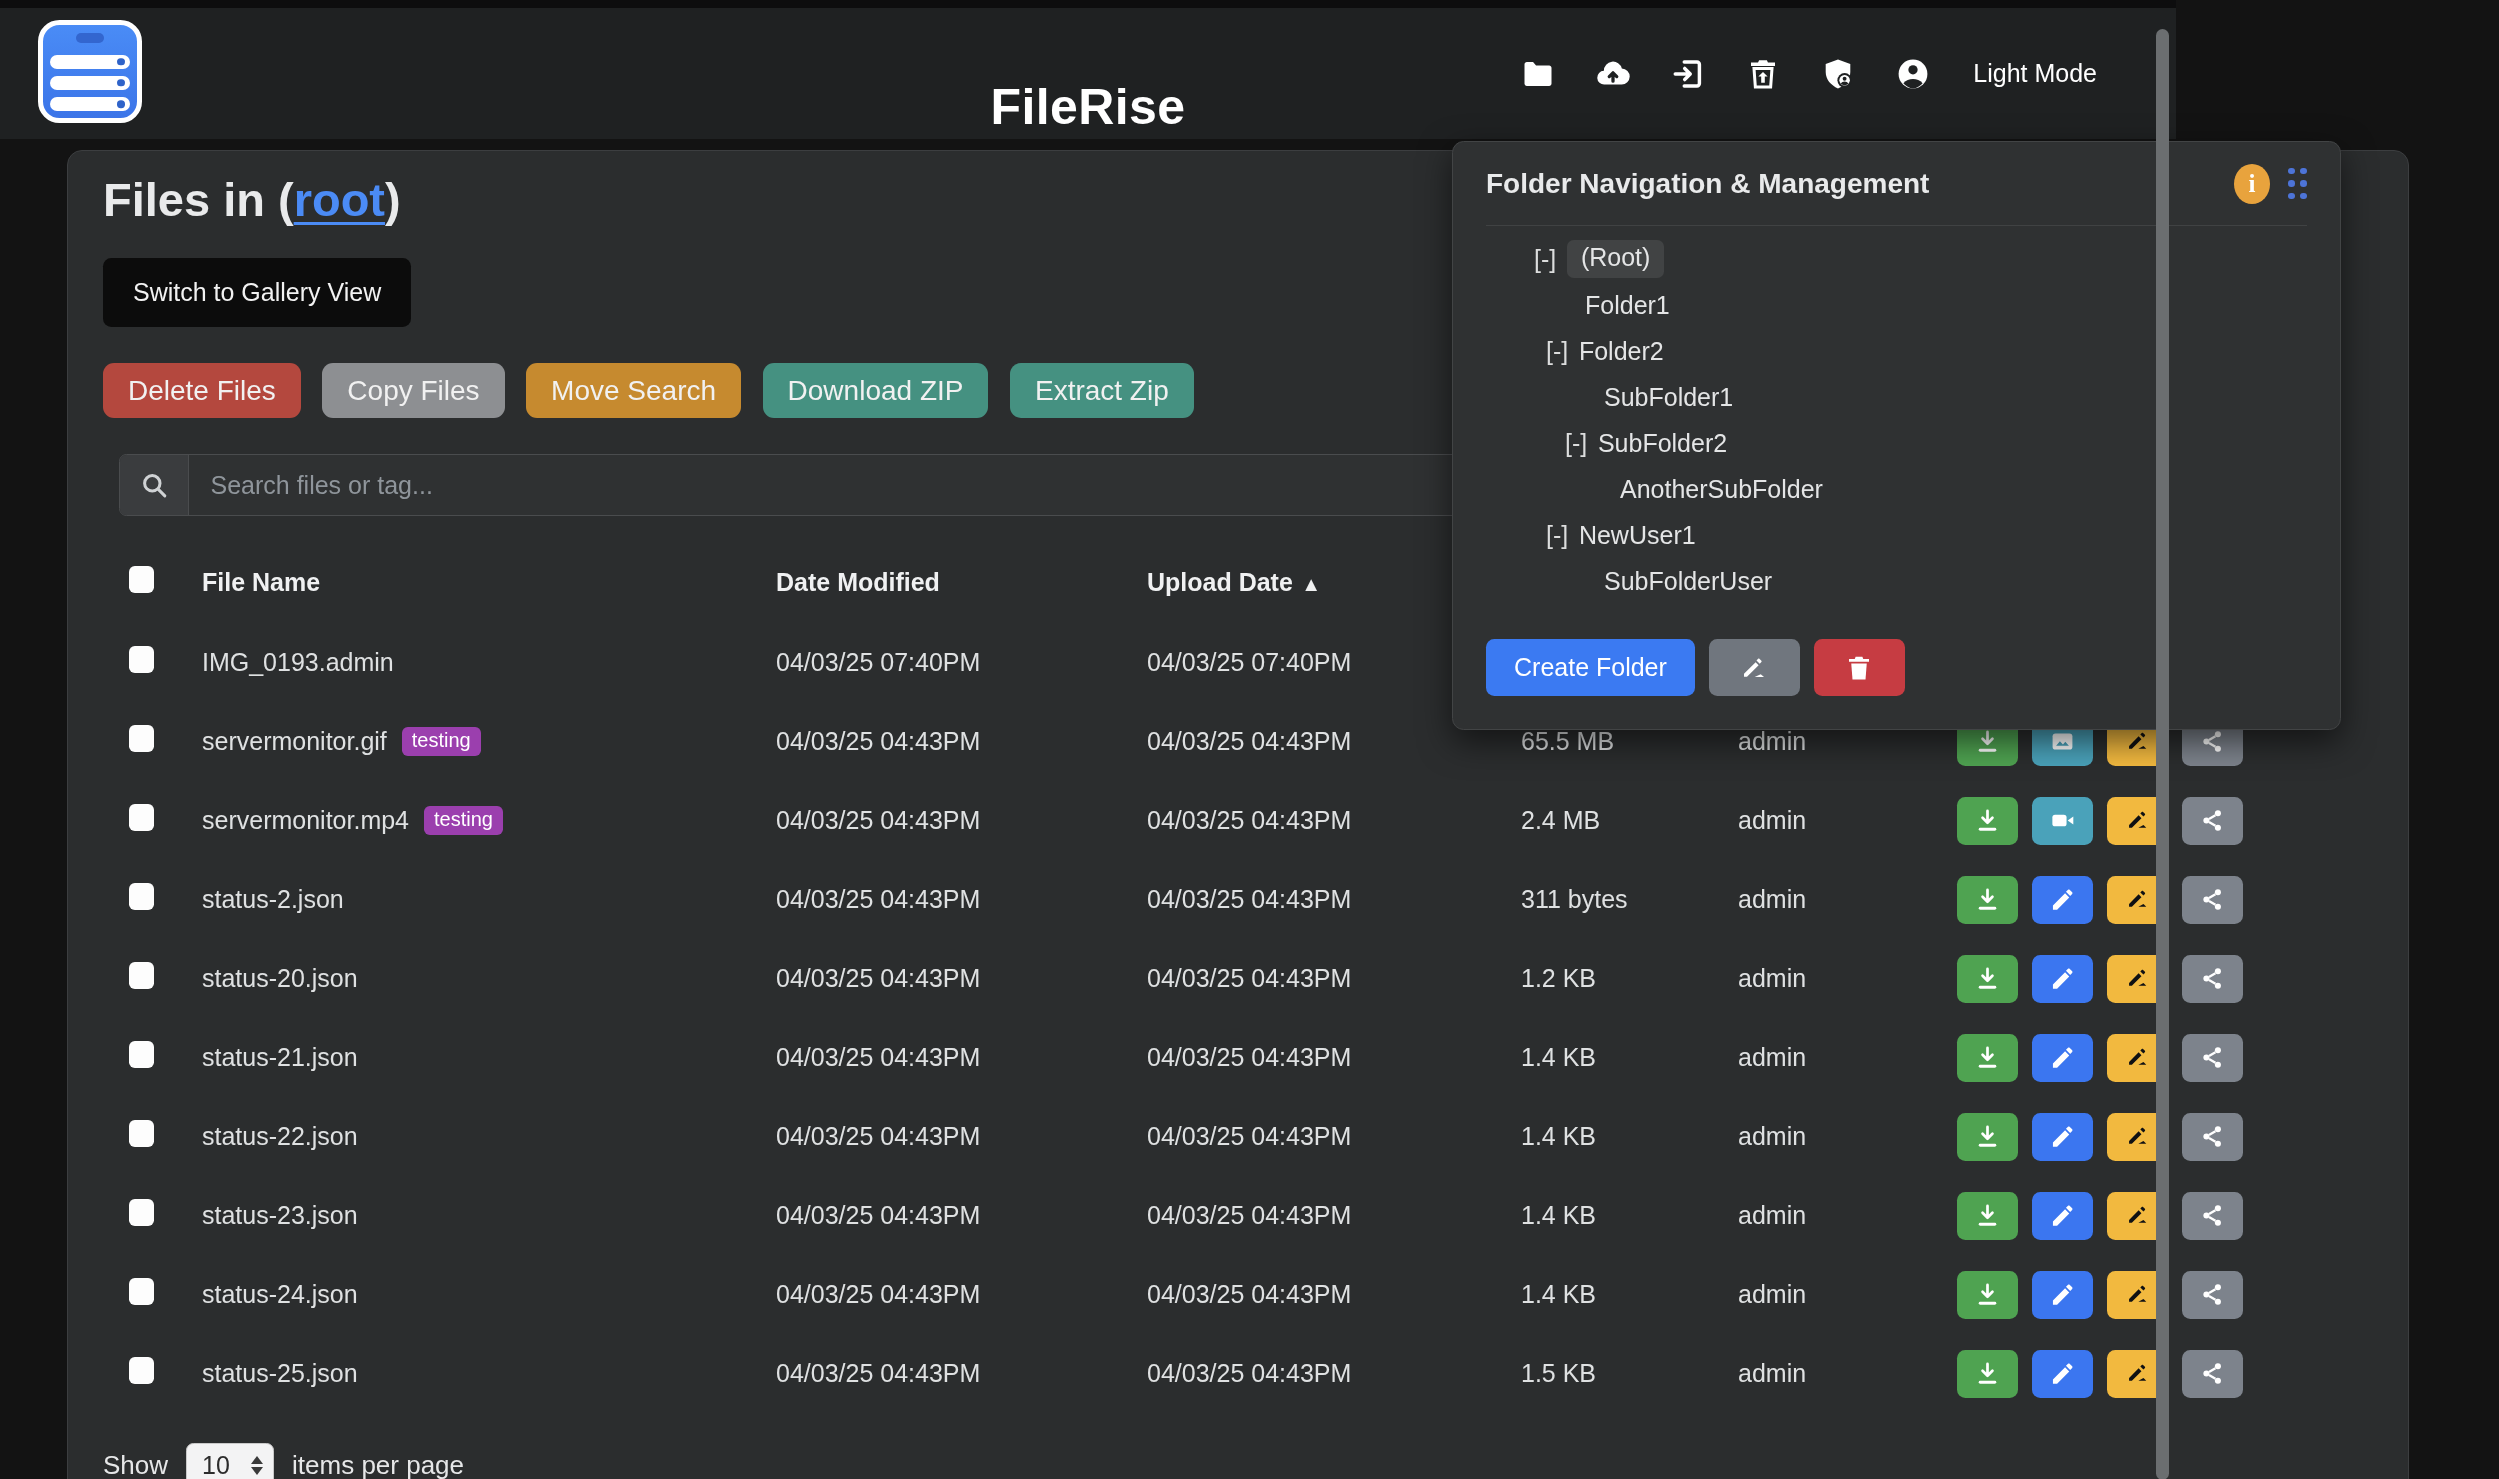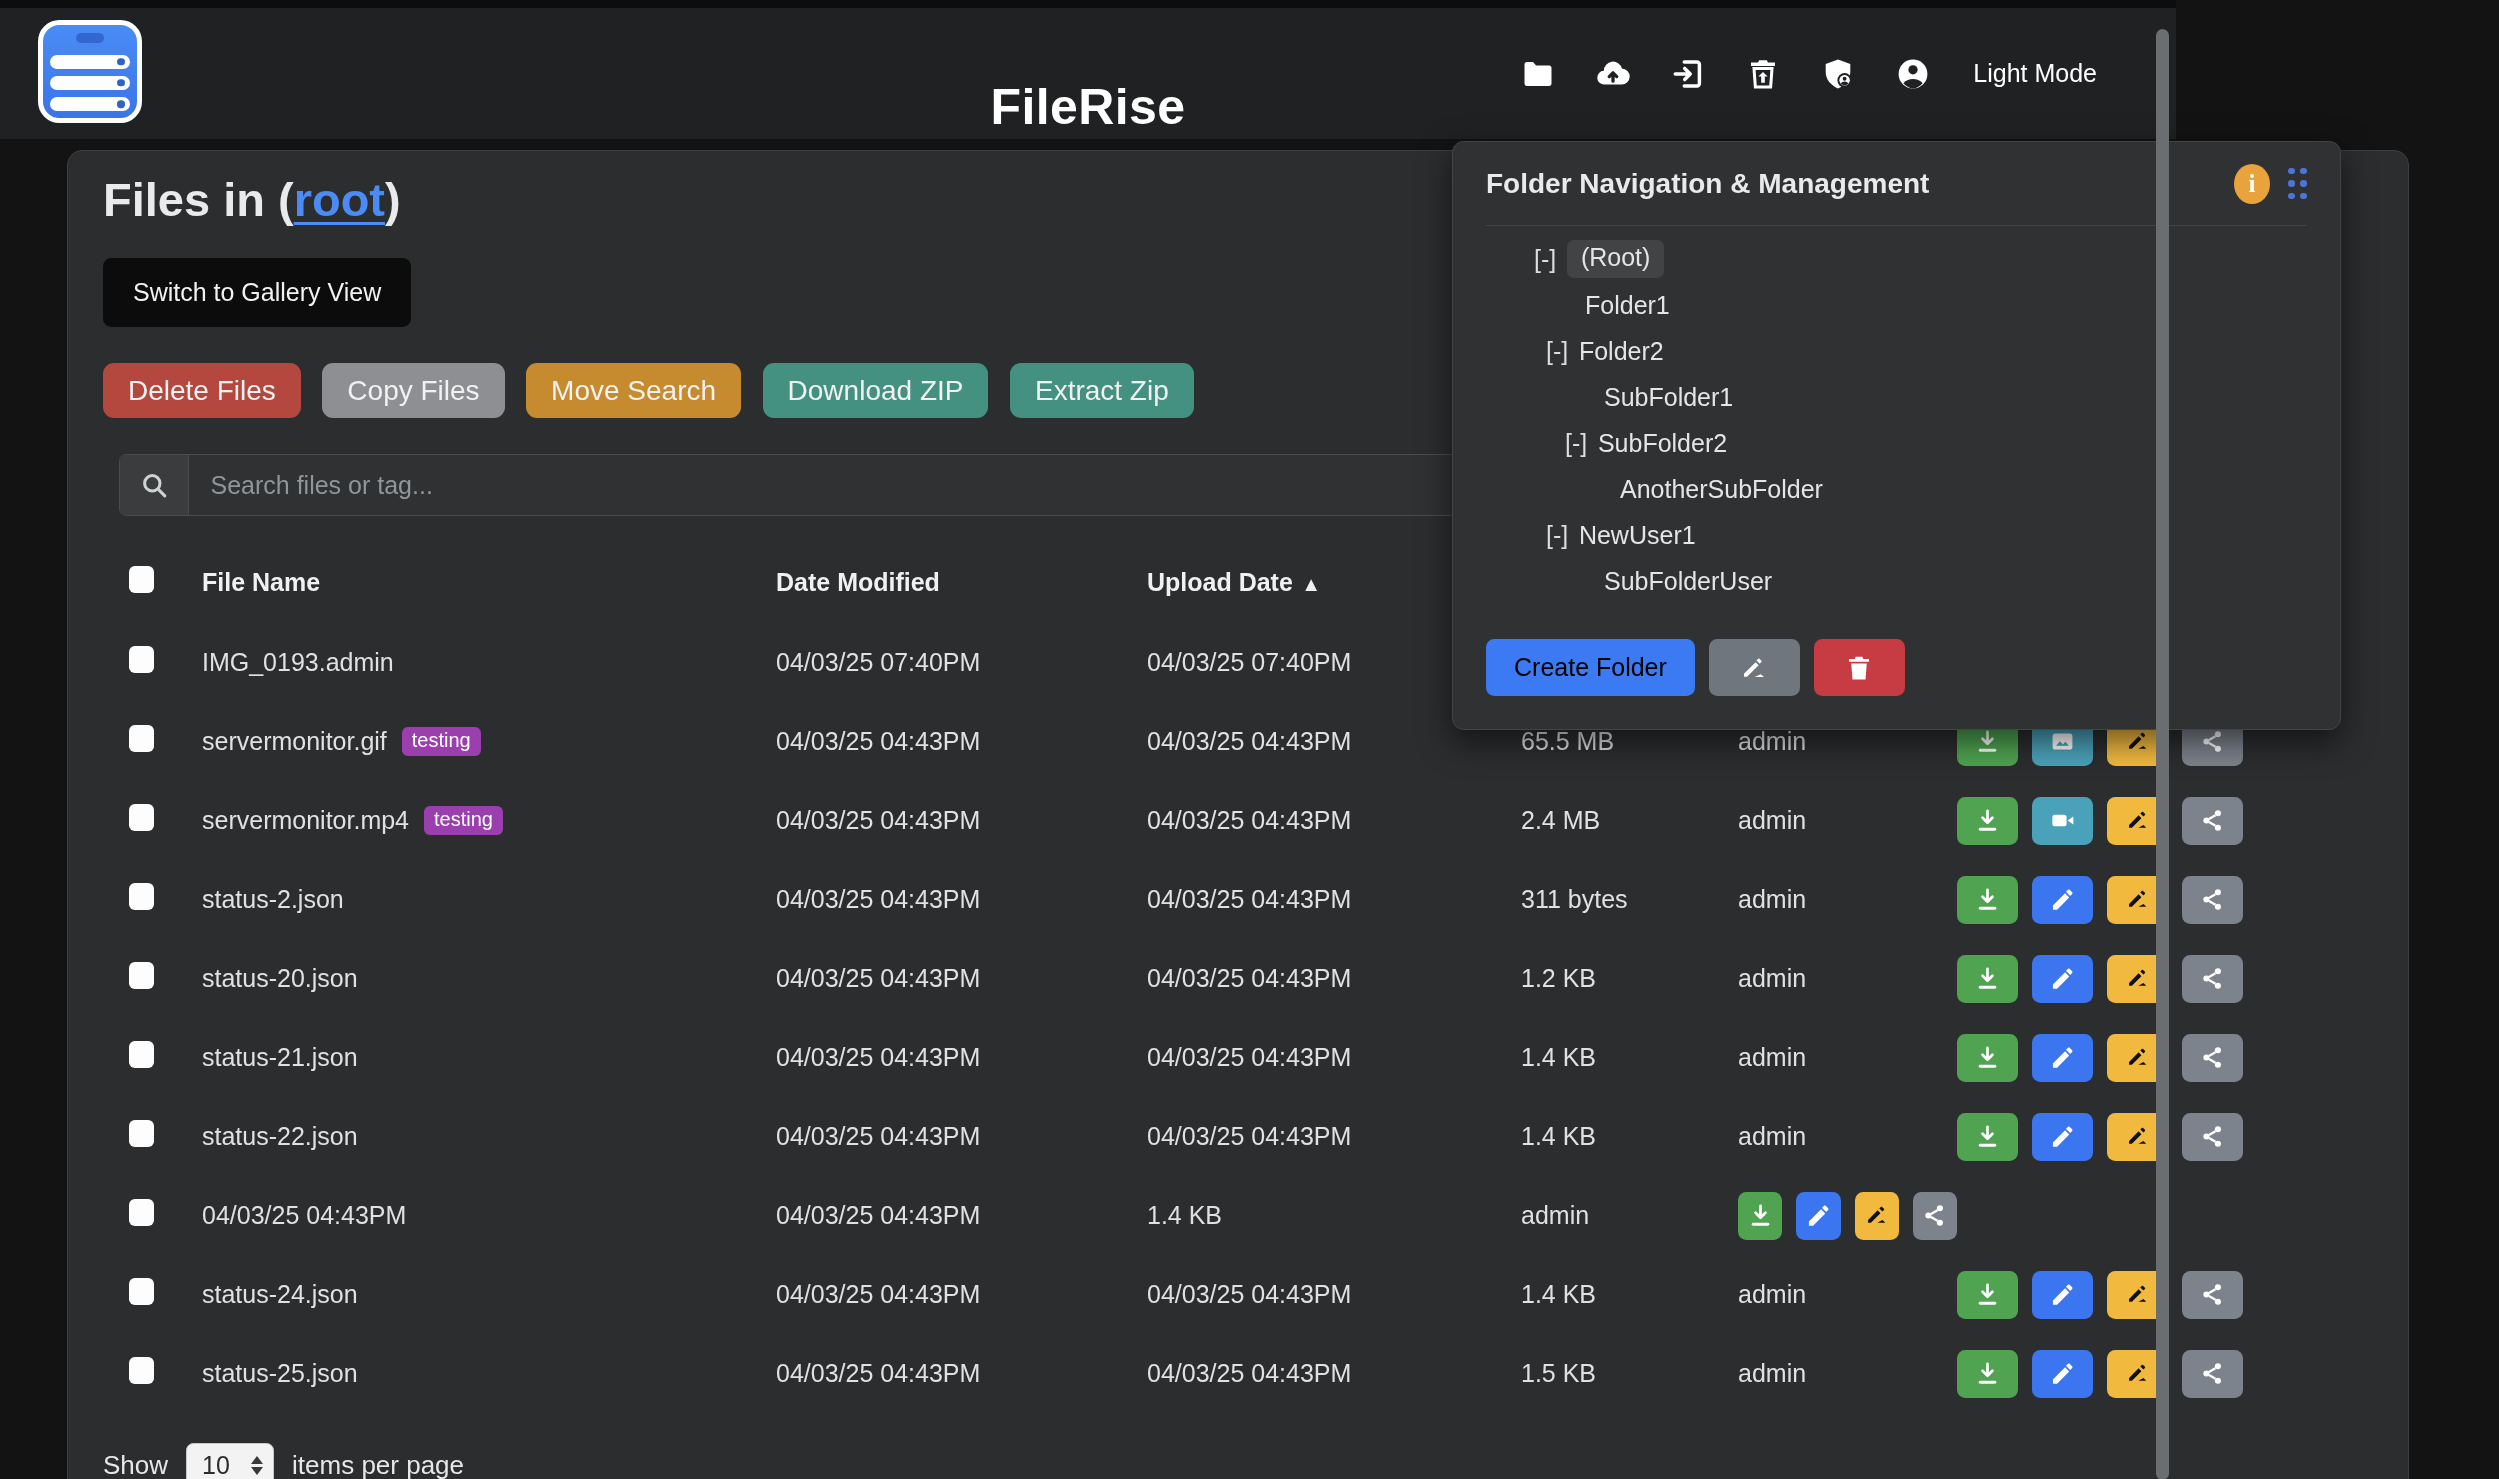--- a/index.html
+++ b/index.html
@@ -73,21 +73,21 @@
   .panel-title{color:#e9eaeb;font-size:28px;font-weight:700;flex:1;}
   .info-badge{width:36px;height:40px;border-radius:50%;background:#e8a33d;color:#fff;display:flex;align-items:center;justify-content:center;
     font-size:25px;font-weight:800;font-family:"Liberation Serif","DejaVu Serif",serif;cursor:pointer;}
   .drag-dots{display:grid;grid-template-columns:repeat(2,6.6px);grid-auto-rows:6.6px;gap:5.8px;margin-left:18px;cursor:grab;}
   .drag-dots i{width:6.6px;height:6.6px;border-radius:50%;background:#4d74d8;}
   .tree{margin-top:10px;}
   .tree-item{height:46px;display:flex;align-items:center;color:#e4e5e6;font-size:25px;cursor:pointer;}
   .tree-item .prefix{margin-right:10.7px;color:#dcdddd;}
   .tree-item .lbl.selected{background:#414344;padding:3.3px 14px 5.8px;border-radius:6.6px;}
   .panel-btns{margin-top:35px;display:flex;gap:14px;}
-  .panel-btns .create{height:57px;padding:0 28px;background:#3b7af2;border:none;border-radius:8.3px;color:#000000;font-size:25px;cursor:pointer;font-family:inherit;}
+  .panel-btns .create{height:57px;padding:0 28px;background:#3b7af2;border:none;border-radius:8.3px;color:#ffffff;font-size:25px;cursor:pointer;font-family:inherit;}
   .pbtn{width:91px;height:57px;border:none;border-radius:8.3px;display:flex;align-items:center;justify-content:center;cursor:pointer;}
   .pbtn svg{width:30px;height:30px;}
   .pb-gray{background:#70767e;}
   .pb-red{background:#c63c42;}
 
   .scroll-thumb{position:absolute;right:7.4px;top:29px;width:12.4px;height:1451px;border-radius:6.6px;background:#6b6e70;z-index:40;cursor:pointer;}
 </style>
 </head>
 <body>
 
@@ -414,20 +414,23 @@
                 <circle cx="16.8" cy="5.6" r="2.7"></circle>
                 <circle cx="6.6" cy="12" r="2.7"></circle>
                 <circle cx="16.8" cy="18.4" r="2.7"></circle>
                 <path d="M8.9 10.7l5.7-3.4M8.9 13.3l5.7 3.4" stroke="#fff" stroke-width="2.1"></path>
               </svg>
             </button>
           </div>
         </div>
         <div class="trow">
           <div><span class="checkbox"></span></div>
+          <div class="name-cell">
+            <span>status-23.json</span>
+          </div>
           <div>04/03/25 04:43PM</div>
           <div>04/03/25 04:43PM</div>
           <div>1.4 KB</div>
           <div>admin</div>
           <div class="actions">
             <button class="abtn ab-green">
               <svg viewBox="0 0 24 24">
                 <path d="M12 3.5v10M7.6 9.6L12 14l4.4-4.4" fill="none" stroke="#fff" stroke-width="2.4" stroke-linecap="round" stroke-linejoin="round"></path>
                 <path d="M5.5 19.8h13" stroke="#fff" stroke-width="2.6" stroke-linecap="round"></path>
               </svg>

